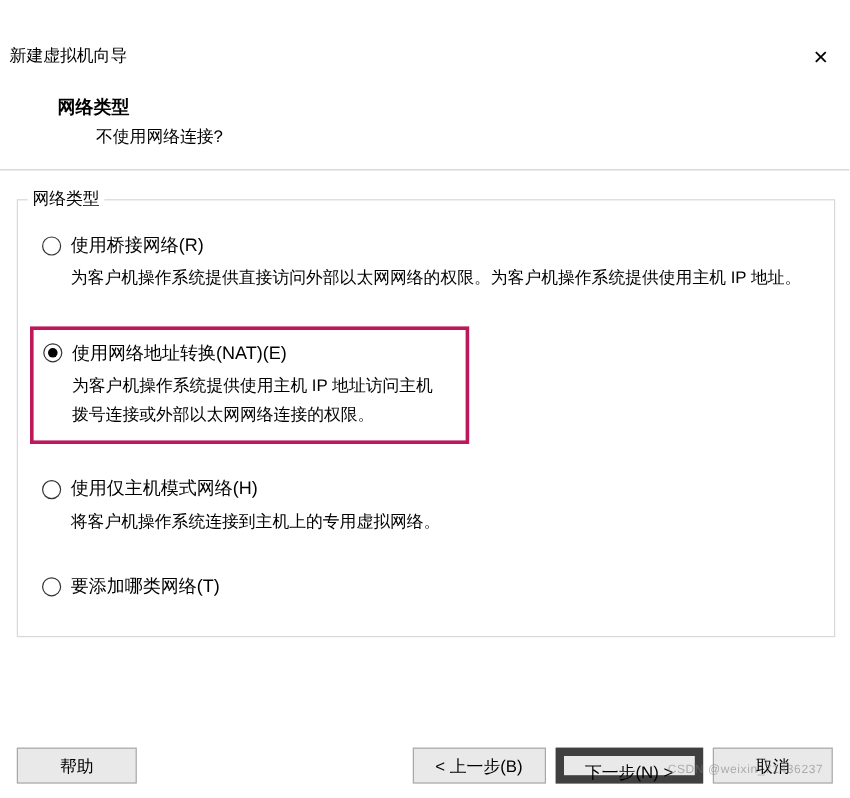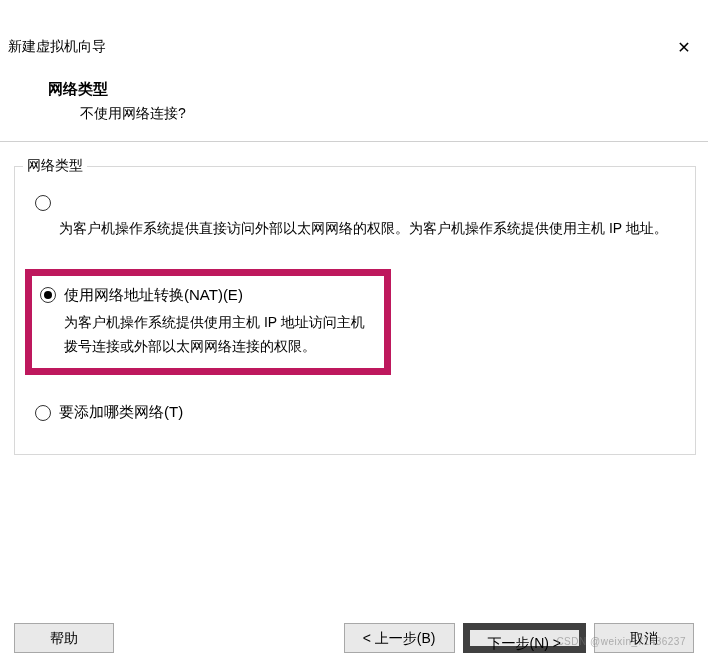--- a/index.html
+++ b/index.html
@@ -62,21 +62,21 @@
       left: 8px;
       background: #fff;
       padding: 0 4px;
       font-size: 14px;
     }
     .option-block {
       margin-bottom: 24px;
       padding: 4px 6px;
     }
     .option-block.highlighted {
-      border: 7px solid #be185d;
+      border: 3px solid #be185d;
       margin-left: -4px;
       margin-right: 290px;
       padding: 10px 17px 10px 8px;
     }
     .option-row {
       display: flex;
       align-items: center;
       gap: 8px;
     }
     .radio {
@@ -170,32 +170,40 @@
 
 <hr class="divider">
 
 <div class="content">
   <div class="groupbox">
     <span class="groupbox-title">网络类型</span>
 
     <div class="option-block">
       <div class="option-row">
         <span class="radio"></span>
+        <span class="option-label">使用桥接网络(R)</span>
       </div>
       <div class="option-desc">为客户机操作系统提供直接访问外部以太网网络的权限。为客户机操作系统提供使用主机 IP 地址。</div>
     </div>
 
     <div class="option-block highlighted">
       <div class="option-row">
         <span class="radio checked"></span>
         <span class="option-label">使用网络地址转换(NAT)(E)</span>
       </div>
       <div class="option-desc">为客户机操作系统提供使用主机 IP 地址访问主机拨号连接或外部以太网网络连接的权限。</div>
     </div>
 
+    <div class="option-block">
+      <div class="option-row">
+        <span class="radio"></span>
+        <span class="option-label">使用仅主机模式网络(H)</span>
+      </div>
+      <div class="option-desc">将客户机操作系统连接到主机上的专用虚拟网络。</div>
+    </div>
 
     <div class="option-block no-desc">
       <div class="option-row">
         <span class="radio"></span>
         <span class="option-label">要添加哪类网络(T)</span>
       </div>
     </div>
 
   </div>
 </div>

